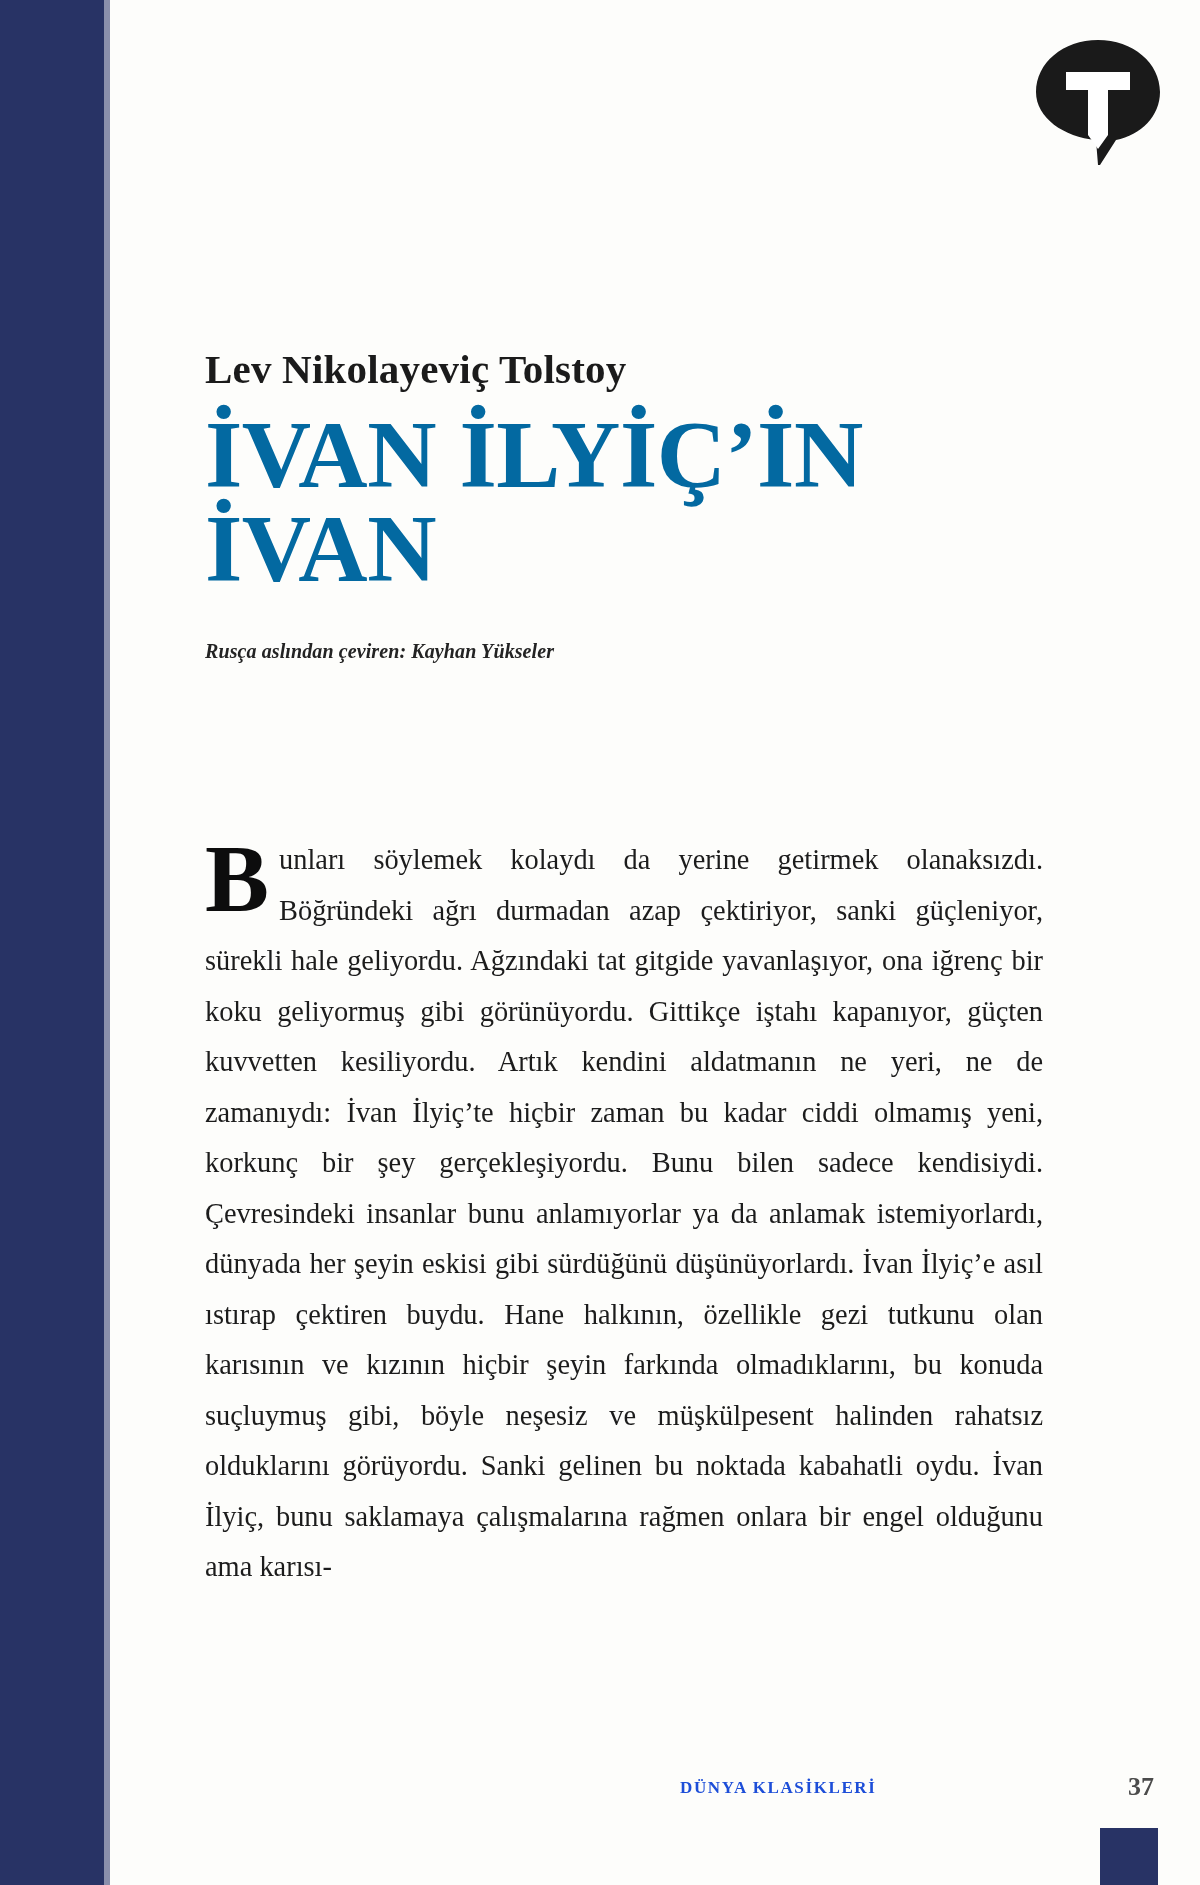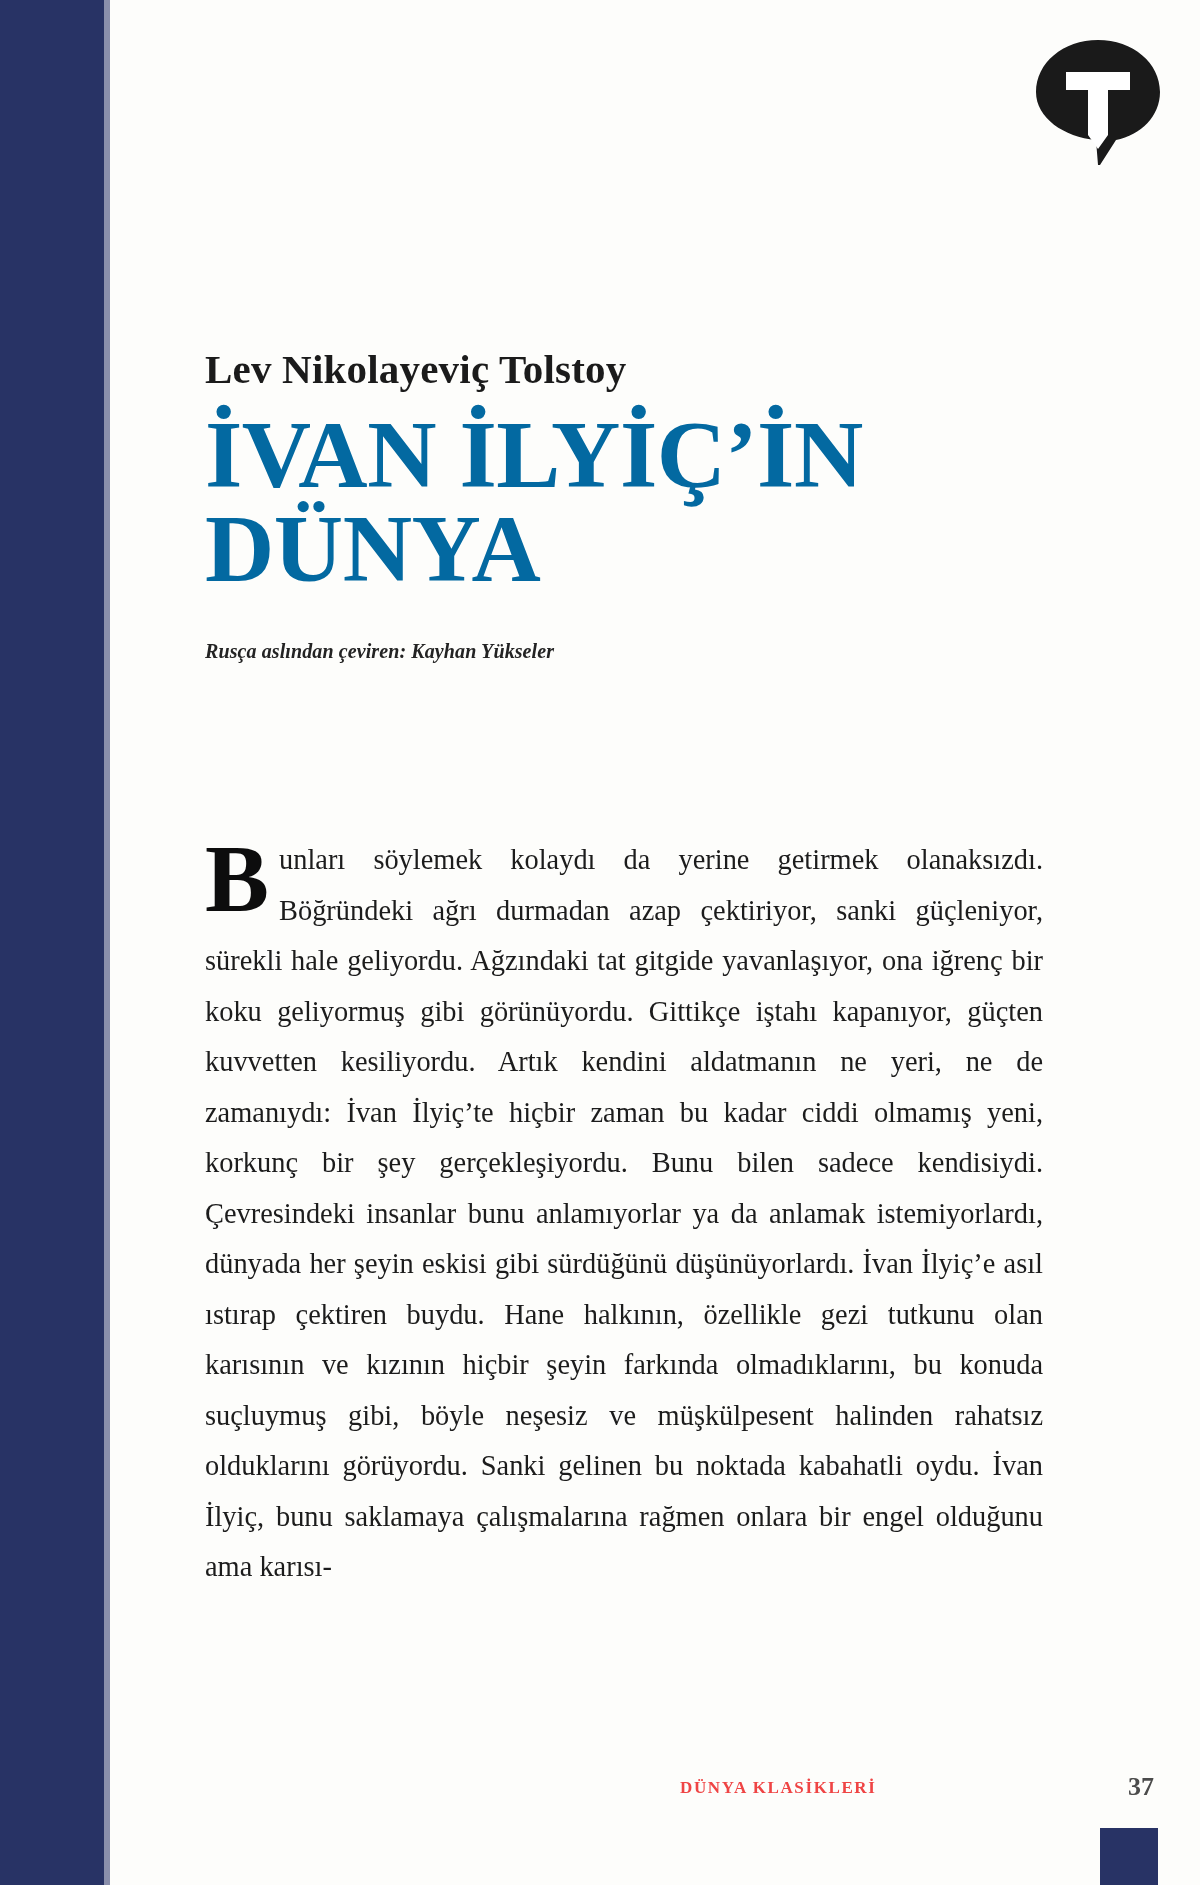--- a/index.html
+++ b/index.html
@@ -130,21 +130,21 @@
   }
 
   
   .footer-series {
     position: absolute;
     left: 680px;
     top: 1778px;
     font-size: 17px;
     font-weight: 700;
     letter-spacing: 1.6px;
-    color: #ef4444;
+    color: #1d4ed8;
     font-variant: small-caps;
     text-transform: uppercase;
   }
   .folio {
     position: absolute;
     left: 1104px;
     top: 1772px;
     width: 50px;
     text-align: right;
     font-size: 26px;
@@ -182,21 +182,21 @@
       <path d="M38 38 H102 V56 H80 V101 L70 115 L60 101 V56 H38 Z" fill="#ffffff"></path>
     </svg>
   </div>
 
   <div class="content">
 
     <div class="author">Lev Nikolayeviç Tolstoy</div>
 
     <div class="title">
       <span class="title-line">İVAN İLYİÇ’İN</span>
-      <span class="title-line">DÜNYA</span>
+      <span class="title-line">İVAN</span>
     </div>
 
     <div class="translator">Rusça aslından çeviren: Kayhan Yükseler</div>
 
     <div class="body-text">
       <p><span class="dropcap">B</span><span>unları söylemek kolaydı da yerine getirmek olanaksızdı. Böğründeki ağrı durmadan azap çektiriyor, sanki güçleniyor, sürekli hale geliyordu. Ağzındaki tat gitgide yavanlaşıyor, ona iğrenç bir koku geliyormuş gibi görünüyordu. Gittikçe iştahı kapanıyor, güçten kuvvetten kesiliyordu. Artık kendini aldatmanın ne yeri, ne de zamanıydı: İvan İlyiç’te hiçbir zaman bu kadar ciddi olmamış yeni, korkunç bir şey gerçekleşiyordu. Bunu bilen sadece kendisiydi. Çevresindeki insanlar bunu anlamıyorlar ya da anlamak istemiyorlardı, dünyada her şeyin eskisi gibi sürdüğünü düşünüyorlardı. İvan İlyiç’e asıl ıstırap çektiren buydu. Hane halkının, özellikle gezi tutkunu olan karısının ve kızının hiçbir şeyin farkında olmadıklarını, bu konuda suçluymuş gibi, böyle neşesiz ve müşkülpesent halinden rahatsız olduklarını görüyordu. Sanki gelinen bu noktada kabahatli oydu. İvan İlyiç, bunu saklamaya çalışmalarına rağmen onlara bir engel olduğunu ama karısı-</span></p>
     </div>
 
   </div>
 

